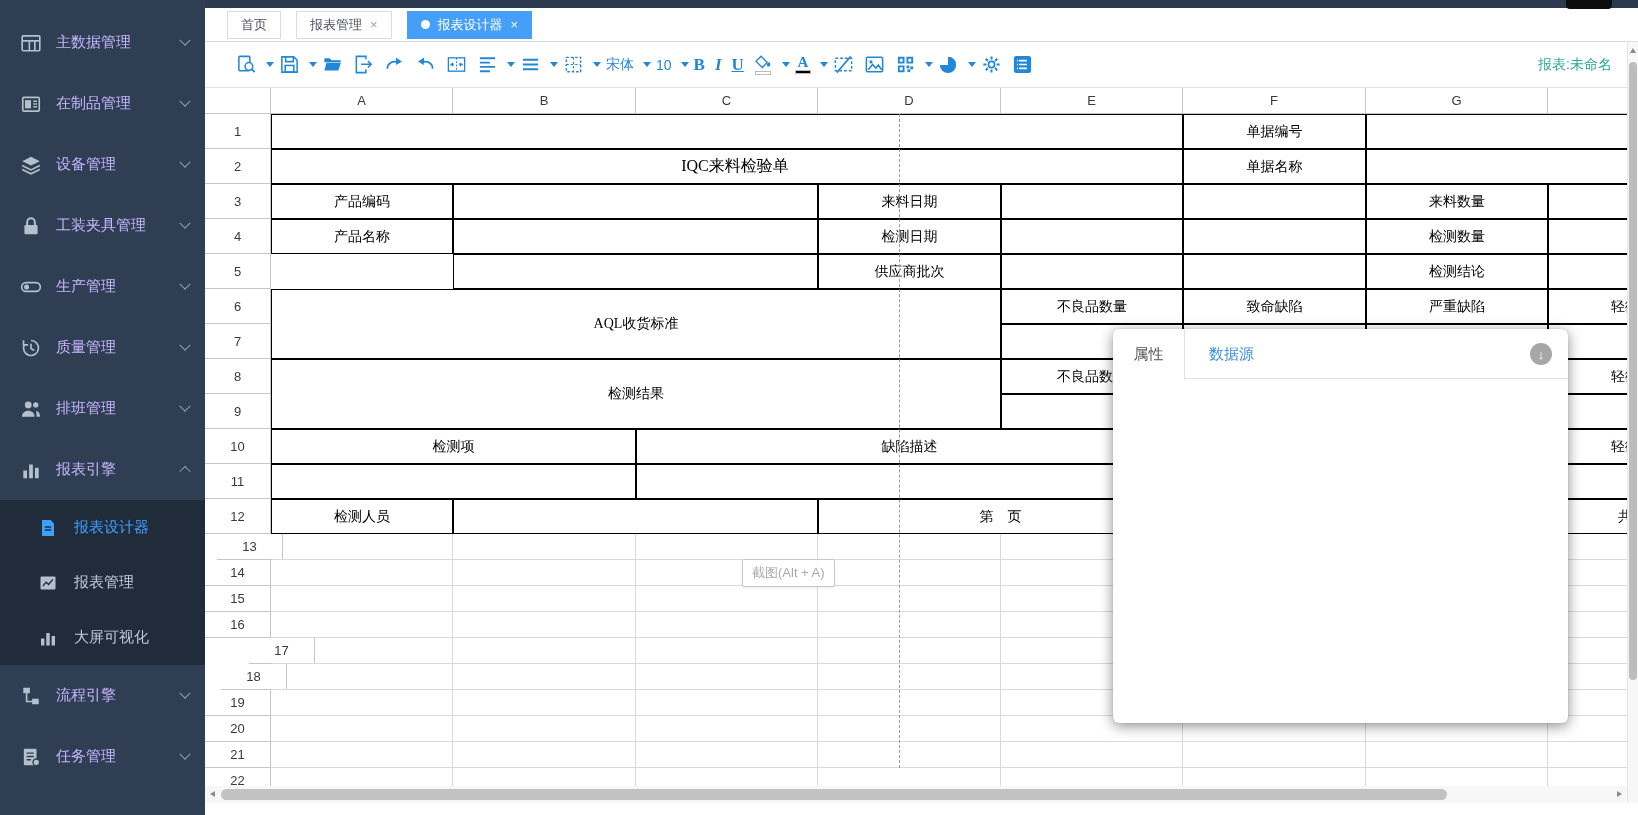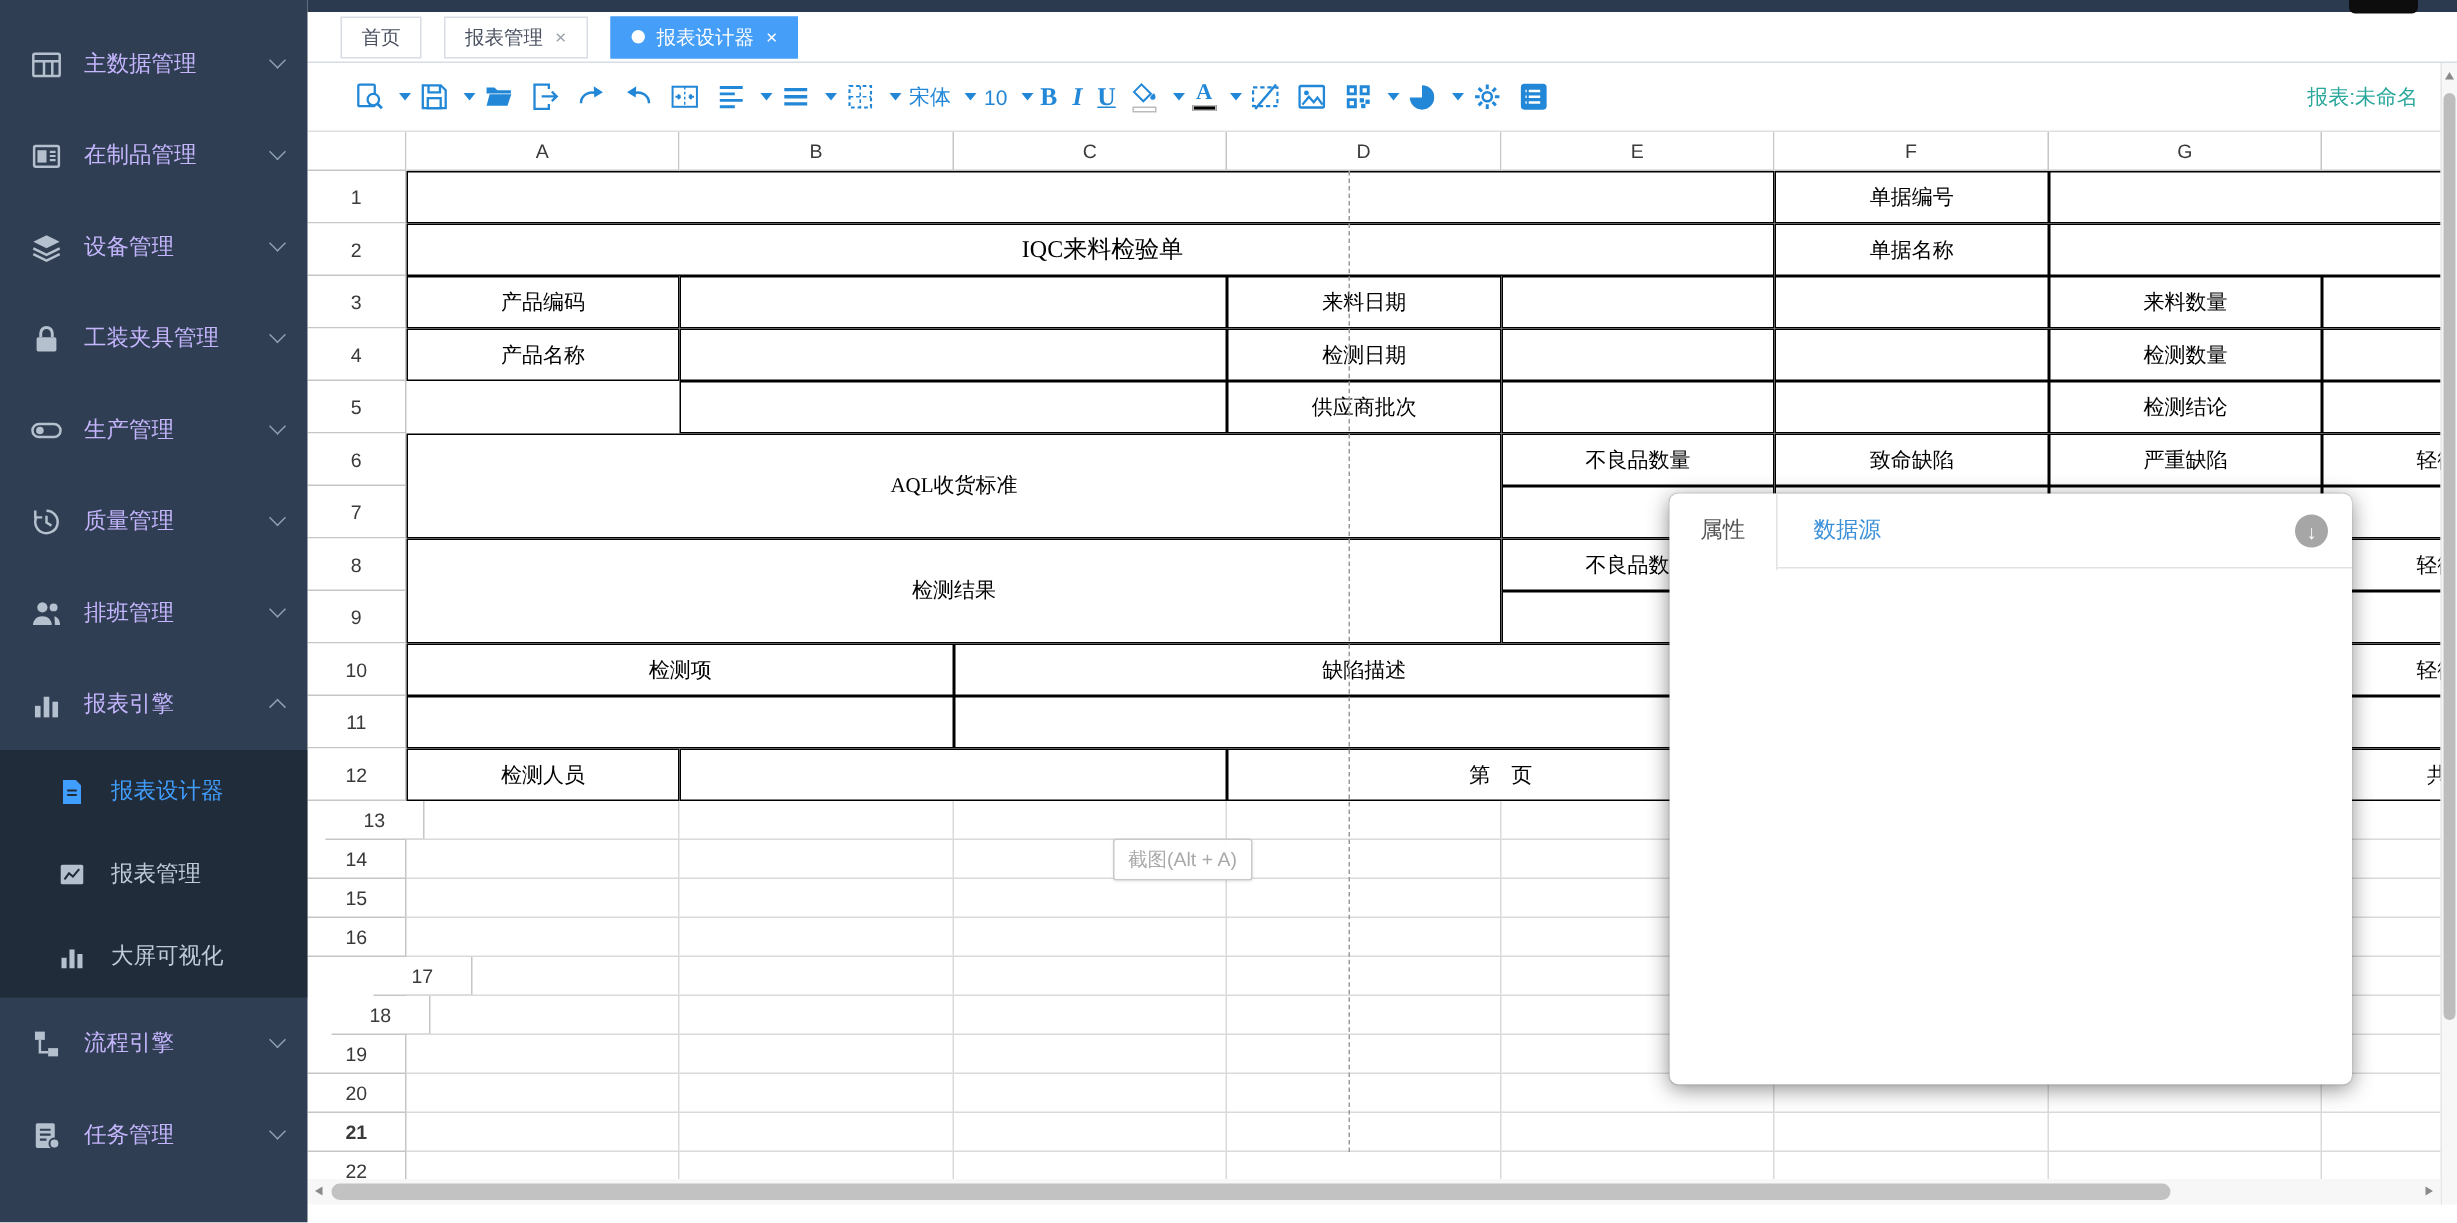--- a/index.html
+++ b/index.html
@@ -473,21 +473,21 @@
       <div class="rhead" style="left: 0px; top: 376px; width: 66px; height: 35px;">11</div>
       <div class="rhead" style="left: 0px; top: 411px; width: 66px; height: 35px;">12</div>
       <div class="rhead" style="left: 12px; top: 446px; width: 66px; height: 26px;">13</div>
       <div class="rhead" style="left: 0px; top: 472px; width: 66px; height: 26px;">14</div>
       <div class="rhead" style="left: 0px; top: 498px; width: 66px; height: 26px;">15</div>
       <div class="rhead" style="left: 0px; top: 524px; width: 66px; height: 26px;">16</div>
       <div class="rhead" style="left: 0px; top: 550px; width: 66px; height: 26px; margin-left: 44px;">17</div>
       <div class="rhead" style="left: 16px; top: 576px; width: 66px; height: 26px;">18</div>
       <div class="rhead" style="left: 0px; top: 602px; width: 66px; height: 26px;">19</div>
       <div class="rhead" style="left: 0px; top: 628px; width: 66px; height: 26px;">20</div>
-      <div class="rhead" style="left: 0px; top: 654px; width: 66px; height: 26px; font-weight: bold;">21</div>
+      <div class="rhead" style="left: 0px; top: 654px; width: 66px; height: 26px;">21</div>
       <div class="rhead" style="left: 0px; top: 680px; width: 66px; height: 26px;">22</div>
       <div class="lg" style="left: 66px; top: 446px; width: 182px; height: 26px;"></div>
       <div class="lg" style="left: 248px; top: 446px; width: 183px; height: 26px;"></div>
       <div class="lg" style="left: 431px; top: 446px; width: 182px; height: 26px;"></div>
       <div class="lg" style="left: 613px; top: 446px; width: 183px; height: 26px;"></div>
       <div class="lg" style="left: 796px; top: 446px; width: 182px; height: 26px;"></div>
       <div class="lg" style="left: 978px; top: 446px; width: 183px; height: 26px;"></div>
       <div class="lg" style="left: 1161px; top: 446px; width: 182px; height: 26px;"></div>
       <div class="lg" style="left: 1343px; top: 446px; width: 182px; height: 26px;"></div>
       <div class="lg" style="left: 66px; top: 472px; width: 182px; height: 26px;"></div>

